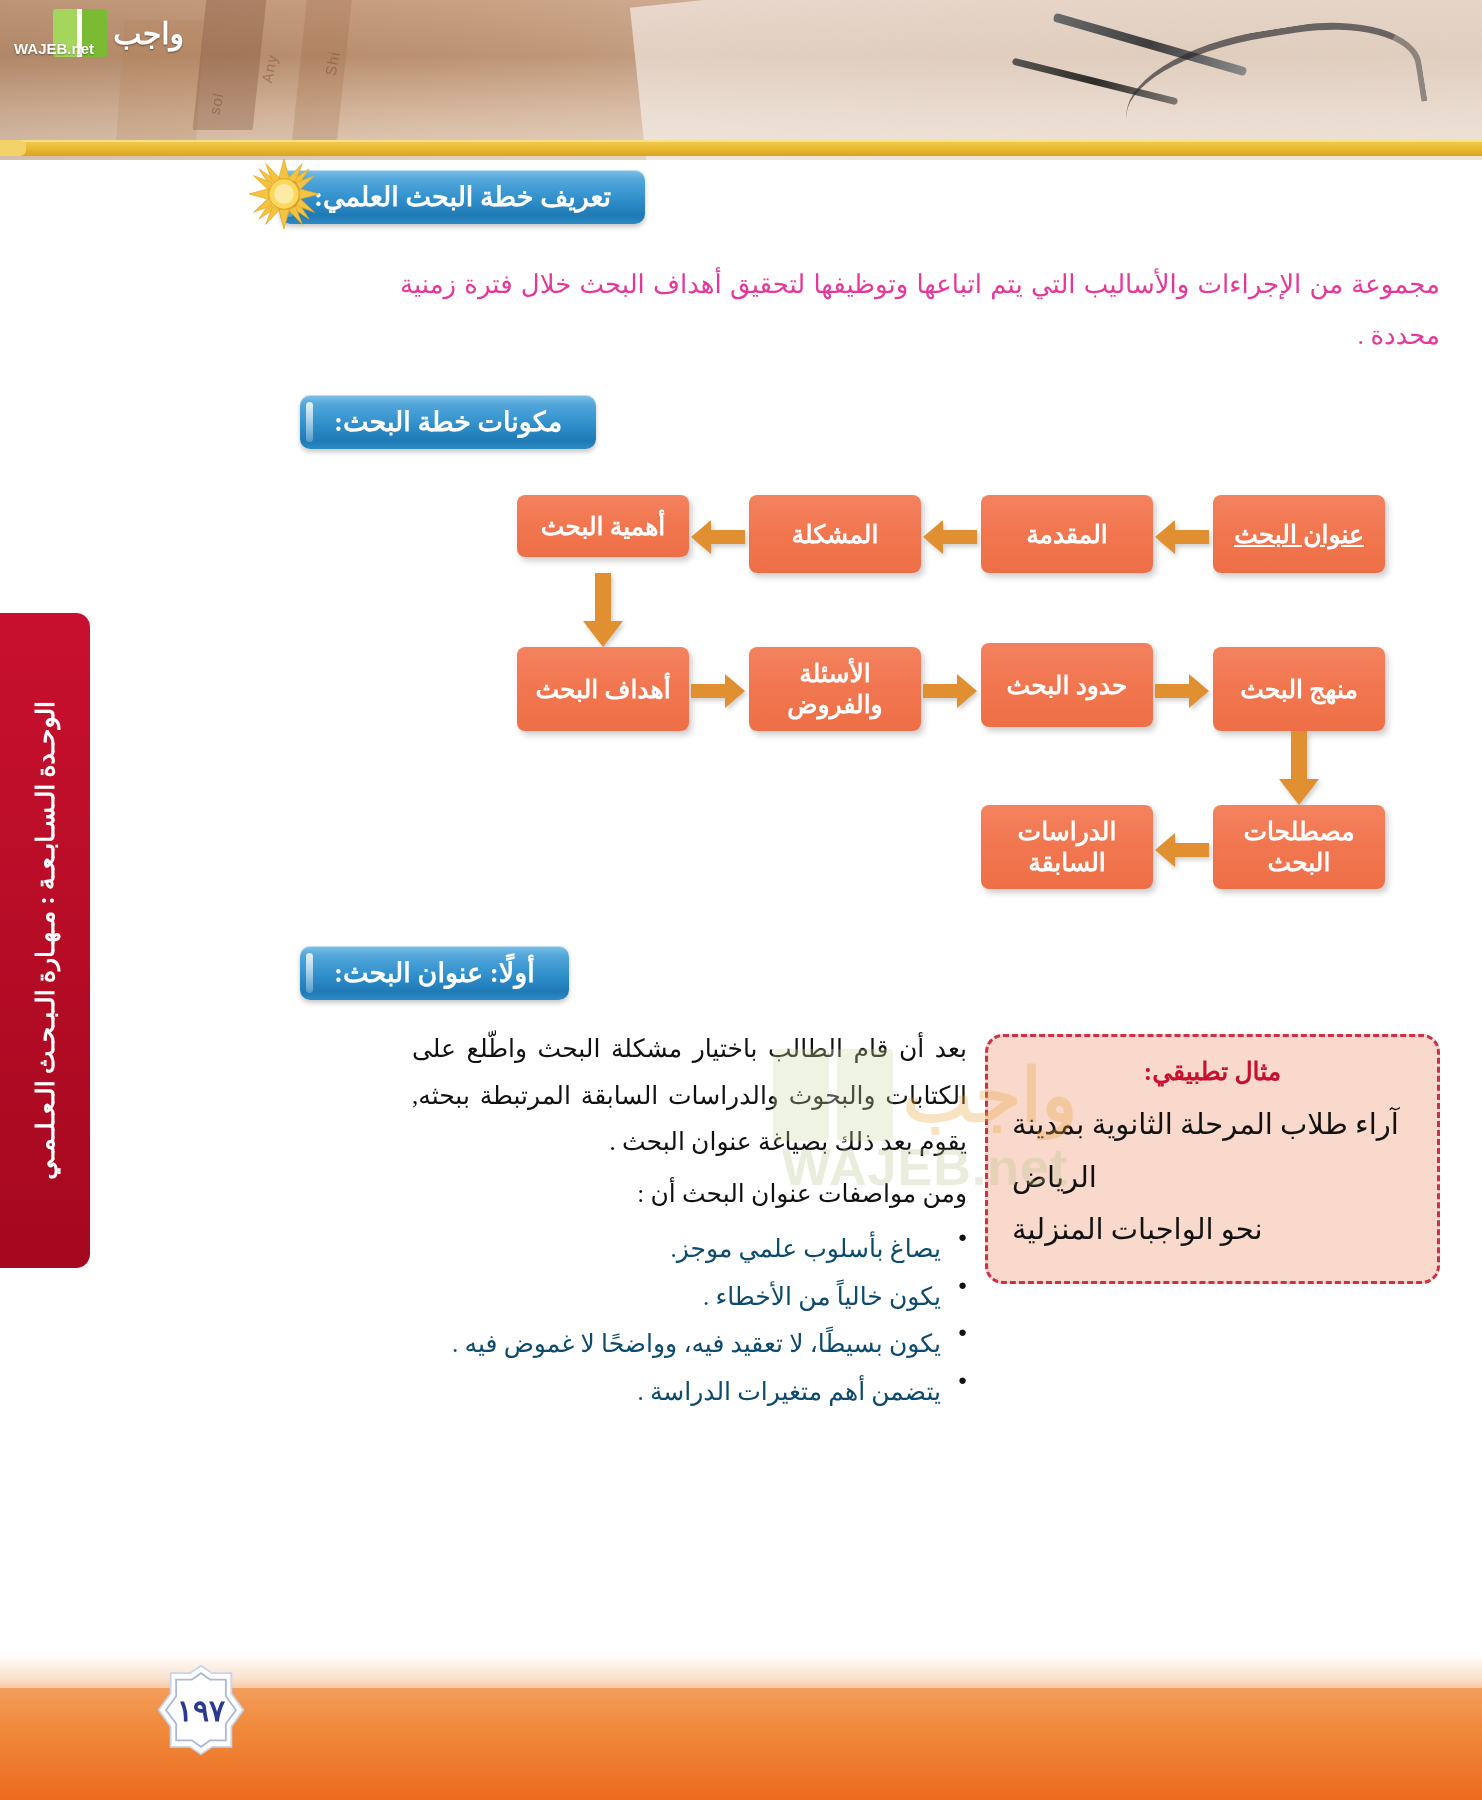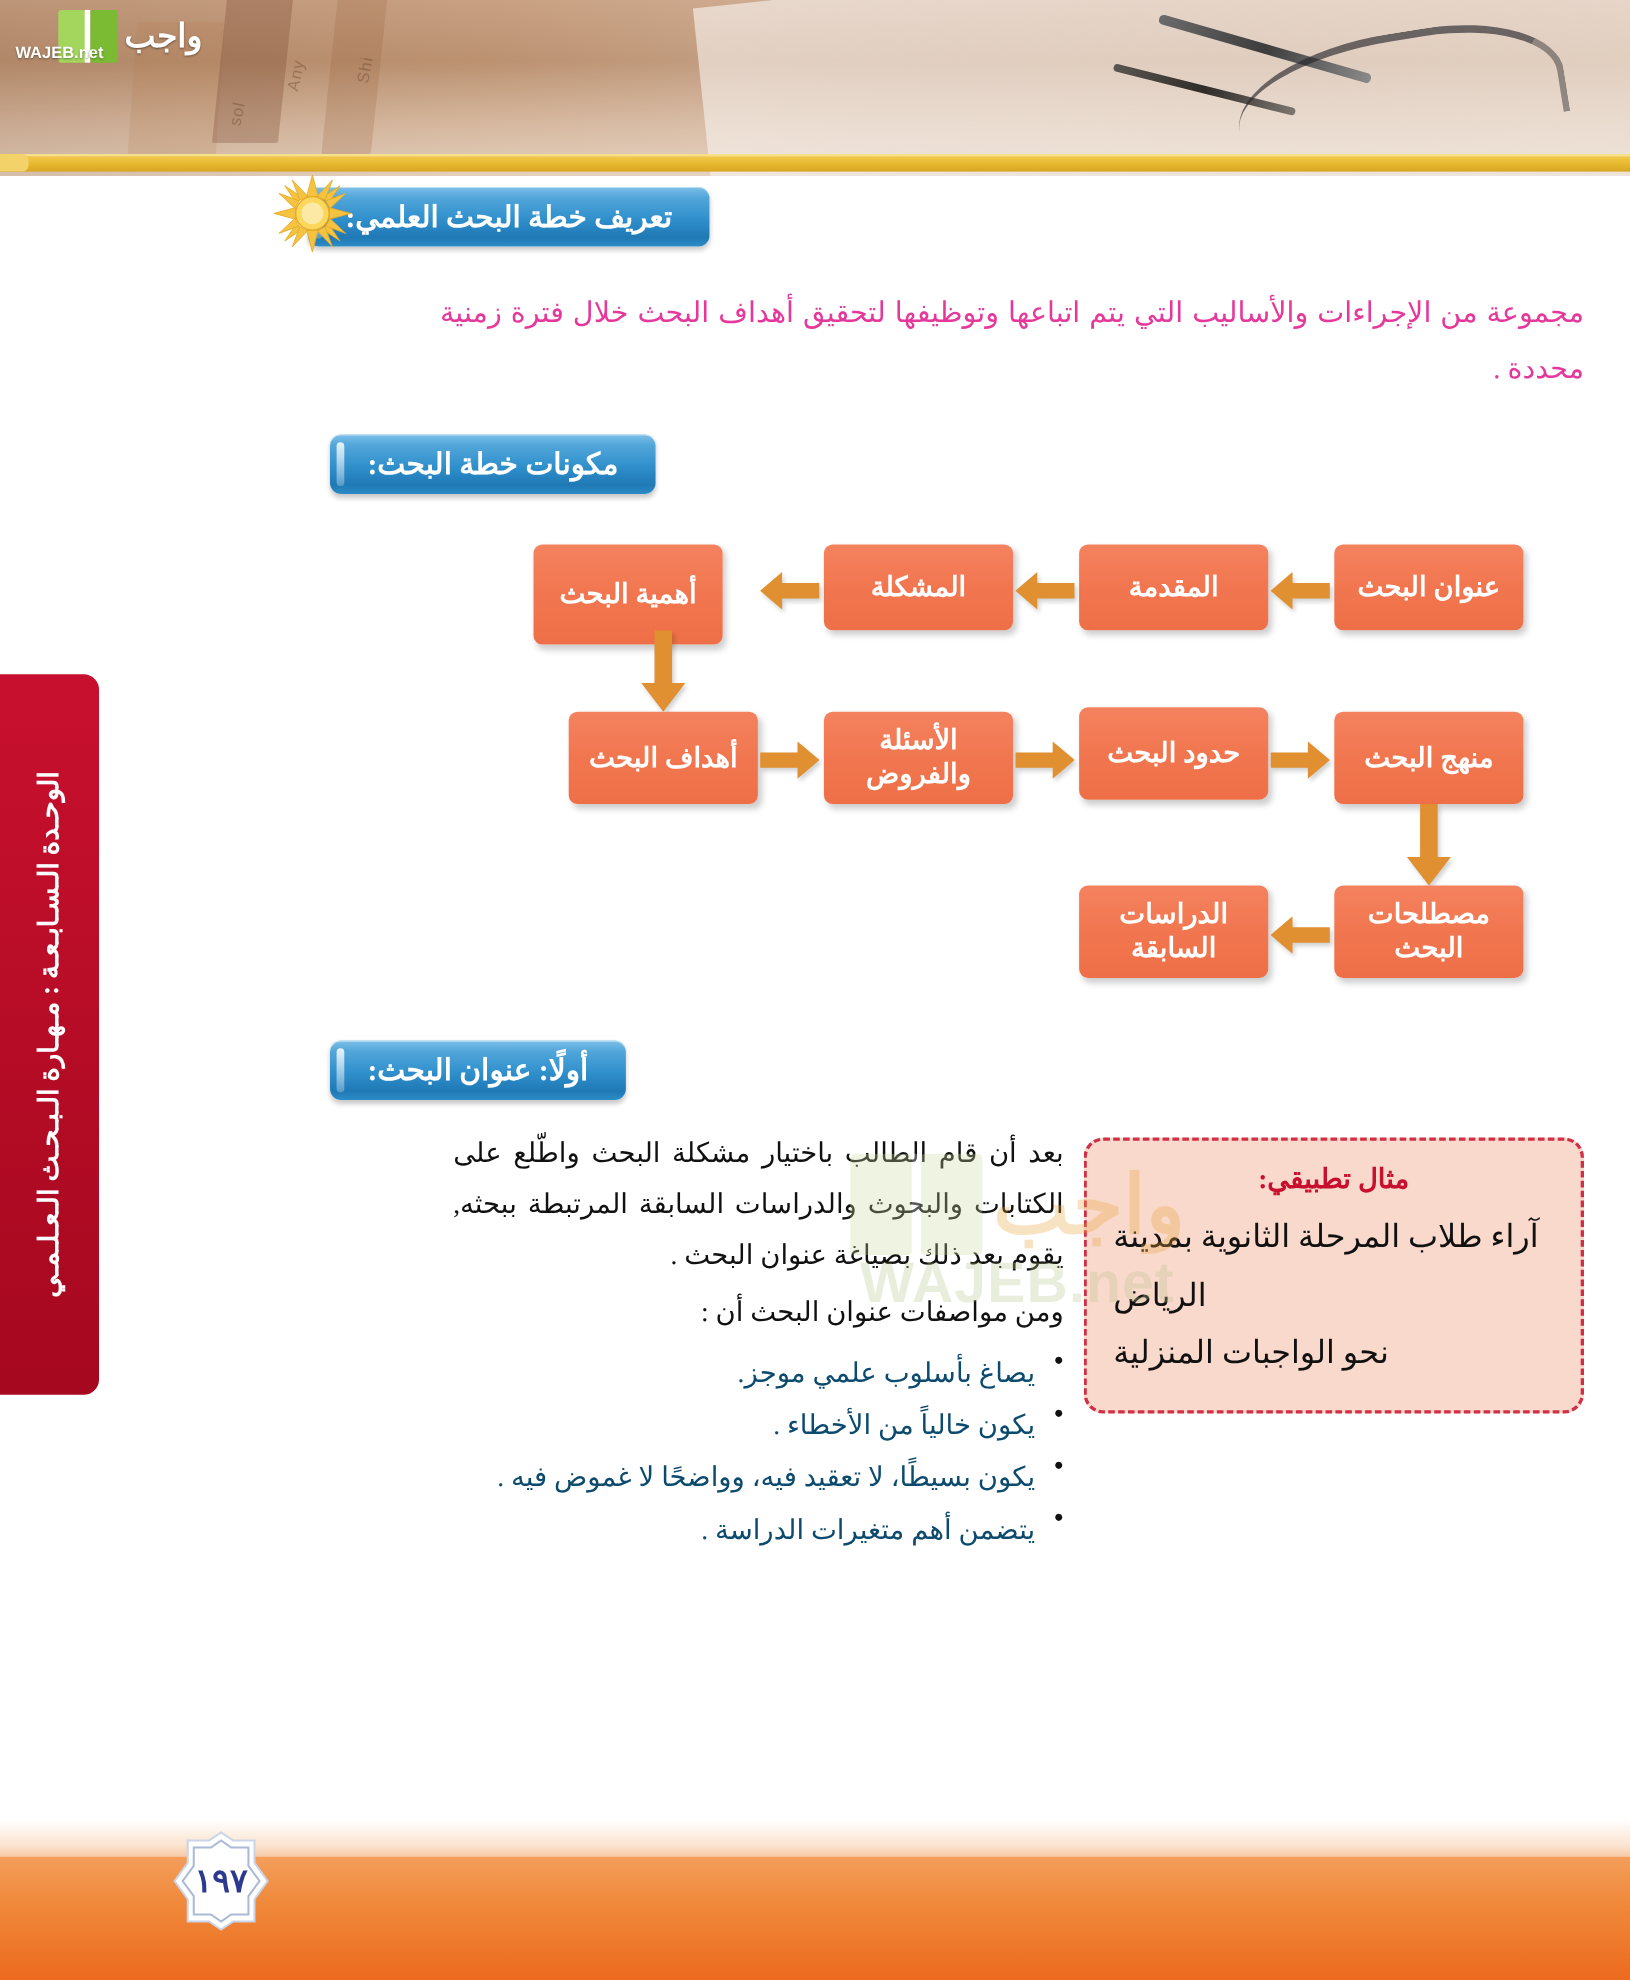--- a/index.html
+++ b/index.html
@@ -266,24 +266,24 @@
           <span class="wm-word">واجب</span>
           <div class="wm-book">
             <div class="wb l"></div>
               <div class="wb r"></div>
               <div class="sp"></div>
           </div>
         </div>
         <div class="wm-net">WAJEB.net</div>
       </div>
 
-      <div class="node" style="right: 0px;   top: 18px; width: 172px; height: 78px;">عنوان البحث</div>
+      <div class="node" style="right: 0px;   top: 18px; width: 172px; height: 78px; text-decoration: underline;">عنوان البحث</div>
       <div class="node" style="right: 232px; top: 18px; width: 172px; height: 78px;">المقدمة</div>
       <div class="node" style="right: 464px; top: 18px; width: 172px; height: 78px;">المشكلة</div>
-      <div class="node" style="right: 728px; top: 18px; width: 172px; height: 91px; text-align: right;">أهمية البحث</div>
+      <div class="node" style="right: 696px; top: 18px; width: 172px; height: 62px; text-align: right;">أهمية البحث</div>
 
       <div class="arrow-h" style="right: 176px; top: 43px;">
         <svg width="54" height="34" viewBox="0 0 54 34">
             <polygon points="54,10 20,10 20,0 0,17 20,34 20,24 54,24" fill="#e09030"></polygon>
           </svg>
       </div>
       <div class="arrow-h" style="right: 408px; top: 43px;">
         <svg width="54" height="34" viewBox="0 0 54 34">
             <polygon points="54,10 20,10 20,0 0,17 20,34 20,24 54,24" fill="#e09030"></polygon>
           </svg>

